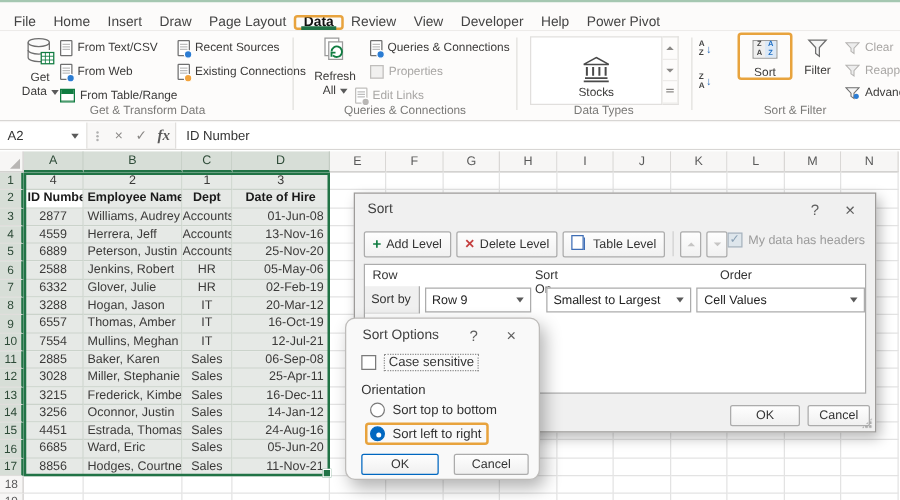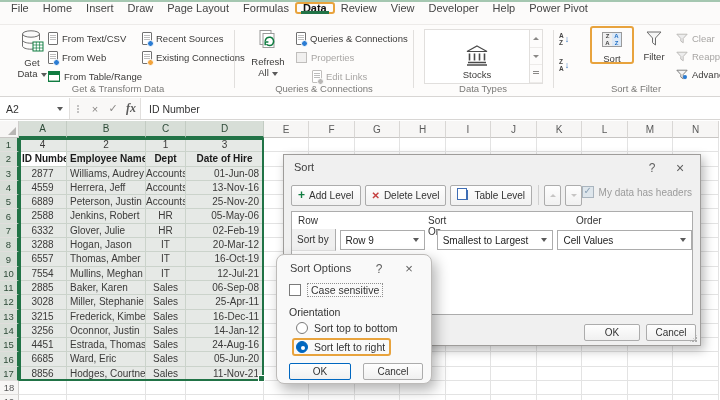--- a/index.html
+++ b/index.html
@@ -1,21 +1,21 @@
 <!DOCTYPE html>
 <html style="--hl: #E8A33D;"><head>
 <meta charset="utf-8">
 <style>
   :root{ --hl:#E8A33D; --green:#217346; --selbg:#E6E9E6; --selhead:#D7DED7; --gridline:#E3E3E3; --selline:#CBD3CB; }
   *{box-sizing:border-box; margin:0; padding:0;}
   body{width:720px;height:400px;overflow:hidden;position:relative;background:#fff;
        font-family:"Liberation Sans",sans-serif;font-size:11px;color:#3B3A39;}
   .strip{position:absolute;left:0;top:0;width:720px;height:2px;background:#A5C7B1;}
   
-  .menubar{position:absolute;left:0;top:2px;width:720px;height:23px;background:#FCFBFA;display:flex;align-items:flex-start;padding-left:4px;border-bottom:1px solid #EDEBE9;}
+  .menubar{position:absolute;left:0;top:2px;width:720px;height:23px;background:#FCFBFA;display:flex;align-items:flex-end;padding-left:4px;border-bottom:1px solid #EDEBE9;}
   .tab{position:relative;padding:0 7px;display:flex;align-items:center;font-size:11px;color:#444;}
   .tab.active span{font-weight:bold;color:#111;}
   .tab.active::after{content:"";position:absolute;left:5px;right:5px;bottom:0;height:3px;background:var(--green);}
   .tab .hlbox{position:absolute;inset:0 -1px 0 -1px;border:2px solid var(--hl);border-radius:3px;}
   
   .ribbon{position:absolute;left:0;top:25px;width:720px;height:72px;background:#FDFCFB;border-bottom:1px solid #D8D6D4;}
   .gsep{position:absolute;top:5px;height:58px;width:1px;background:#E1DFDD;}
   .glabel{position:absolute;bottom:2px;font-size:9.5px;color:#7A7977;text-align:center;}
   .bigbtn{position:absolute;top:4px;display:flex;flex-direction:column;align-items:center;font-size:9.5px;color:#3B3A39;}
   .bigbtn .cap{margin-top:2px;text-align:center;line-height:11px;display:flex;flex-direction:column;align-items:center;}
@@ -117,23 +117,20 @@
       </div>
       <div class="tab">
         <span>Insert</span>
       </div>
       <div class="tab">
         <span>Draw</span>
       </div>
       <div class="tab">
         <span>Page Layout</span>
       </div>
-      <div class="tab">
-        <span>Formulas</span>
-      </div>
       <div class="tab active">
         <span>Data</span>
         <i class="hlbox"></i>
       </div>
       <div class="tab">
         <span>Review</span>
       </div>
       <div class="tab">
         <span>View</span>
       </div>
@@ -208,21 +205,21 @@
     <div class="sbtn" style="left:296px;top:6px;">
         <span class="doc">
           <span class="badge blue"></span>
         </span>
         <span>Queries &amp; Connections</span>
       </div>
     <div class="sbtn dis" style="left:296px;top:25px;">
         <span class="sqic"></span>
         <span>Properties</span>
       </div>
-    <div class="sbtn dis" style="left:312px;top:44px;">
+    <div class="sbtn dis" style="left:284px;top:44px;">
         <span class="doc" style="border-color:#C0BEBC">
           <span class="badge grey"></span>
         </span>
         <span>Edit Links</span>
       </div>
     <div class="glabel" style="left:238px;width:172px;">Queries &amp; Connections</div>
     <div class="gsep" style="left:413px;"></div>
 
     <div class="gallery">
       <div class="gitem">

